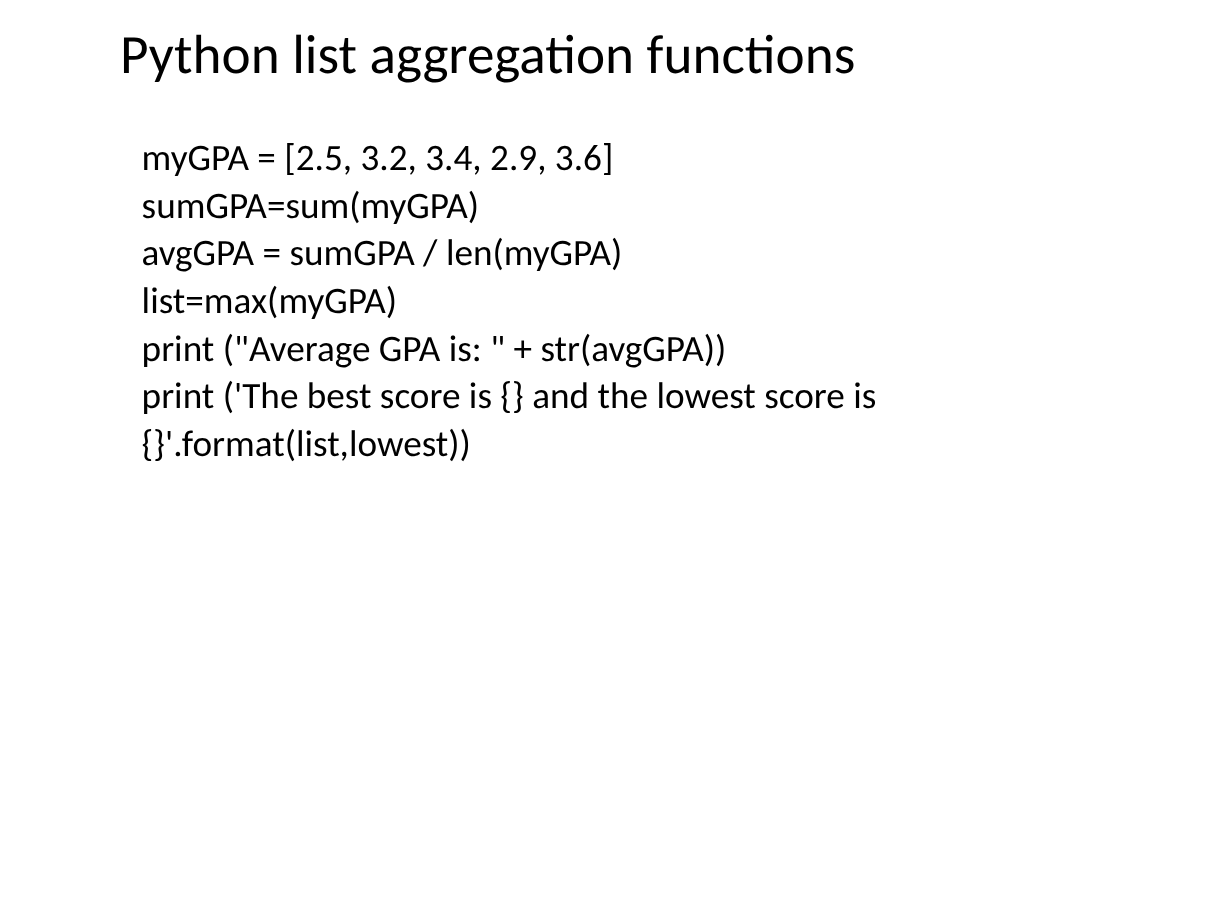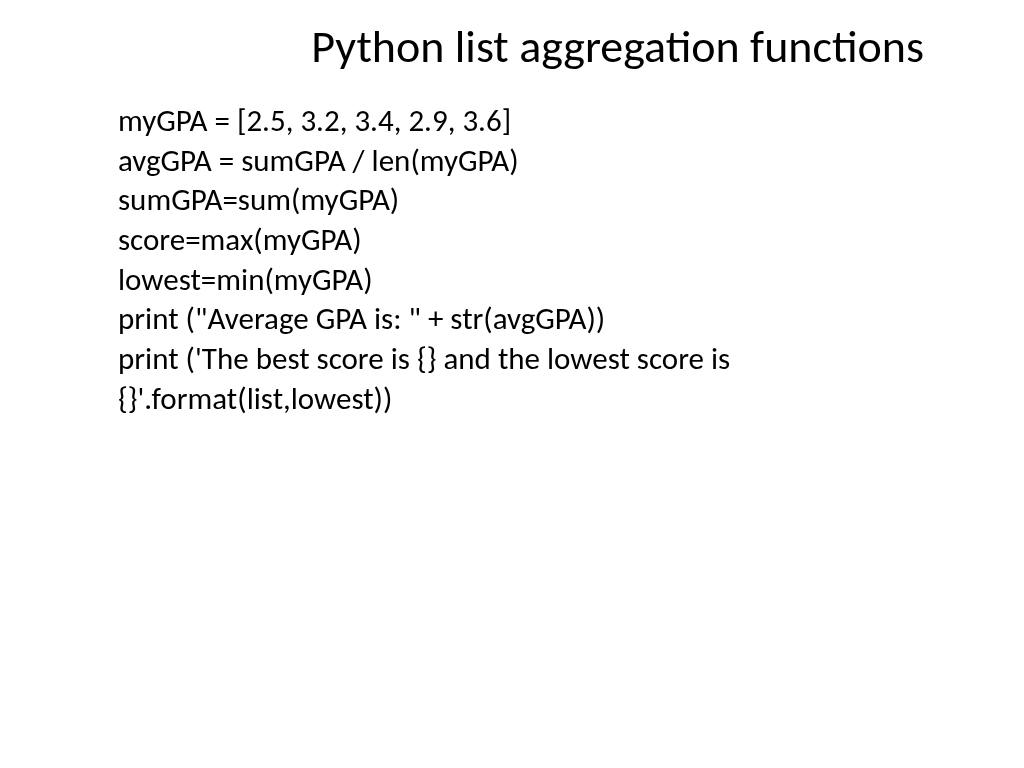--- a/index.html
+++ b/index.html
@@ -16,23 +16,23 @@
       overflow: hidden;
     }
     .slide {
       width: 100%;
       height: 100%;
       padding: 20px 60px 40px 60px;
     }
     .title {
       font-size: 46px;
       font-weight: 400;
-      text-align: right;
+      text-align: left;
       line-height: 1.15;
-      margin-bottom: 28px;
+      margin-bottom: 40px;
       padding: 0 40px;
     }
     .content {
       font-size: 31px;
       font-weight: 400;
       line-height: 1.28;
       padding-left: 58px;
       padding-right: 40px;
       margin-top: 23px;
     }
@@ -42,20 +42,19 @@
   </style>
 </head>
 <body>
 
 <div class="slide">
   <h1 class="title">
     <span>Python list aggregation functions</span><br>
   </h1>
   <div class="content">
     <span class="code-line">myGPA = [2.5, 3.2, 3.4, 2.9, 3.6]</span>
+    <span class="code-line">sumGPA=sum(myGPA)</span>
     <span class="code-line">avgGPA = sumGPA / len(myGPA)</span>
-    <span class="code-line">sumGPA=sum(myGPA)</span>
-    <span class="code-line">score=max(myGPA)</span>
-    <span class="code-line">lowest=min(myGPA)</span>
+    <span class="code-line">list=max(myGPA)</span>
     <span class="code-line">print ("Average GPA is: " + str(avgGPA))</span>
     <span class="code-line">print ('The best score is {} and the lowest score is {}'.format(list,lowest))</span>
   </div>
 </div>
 
 </body></html>

